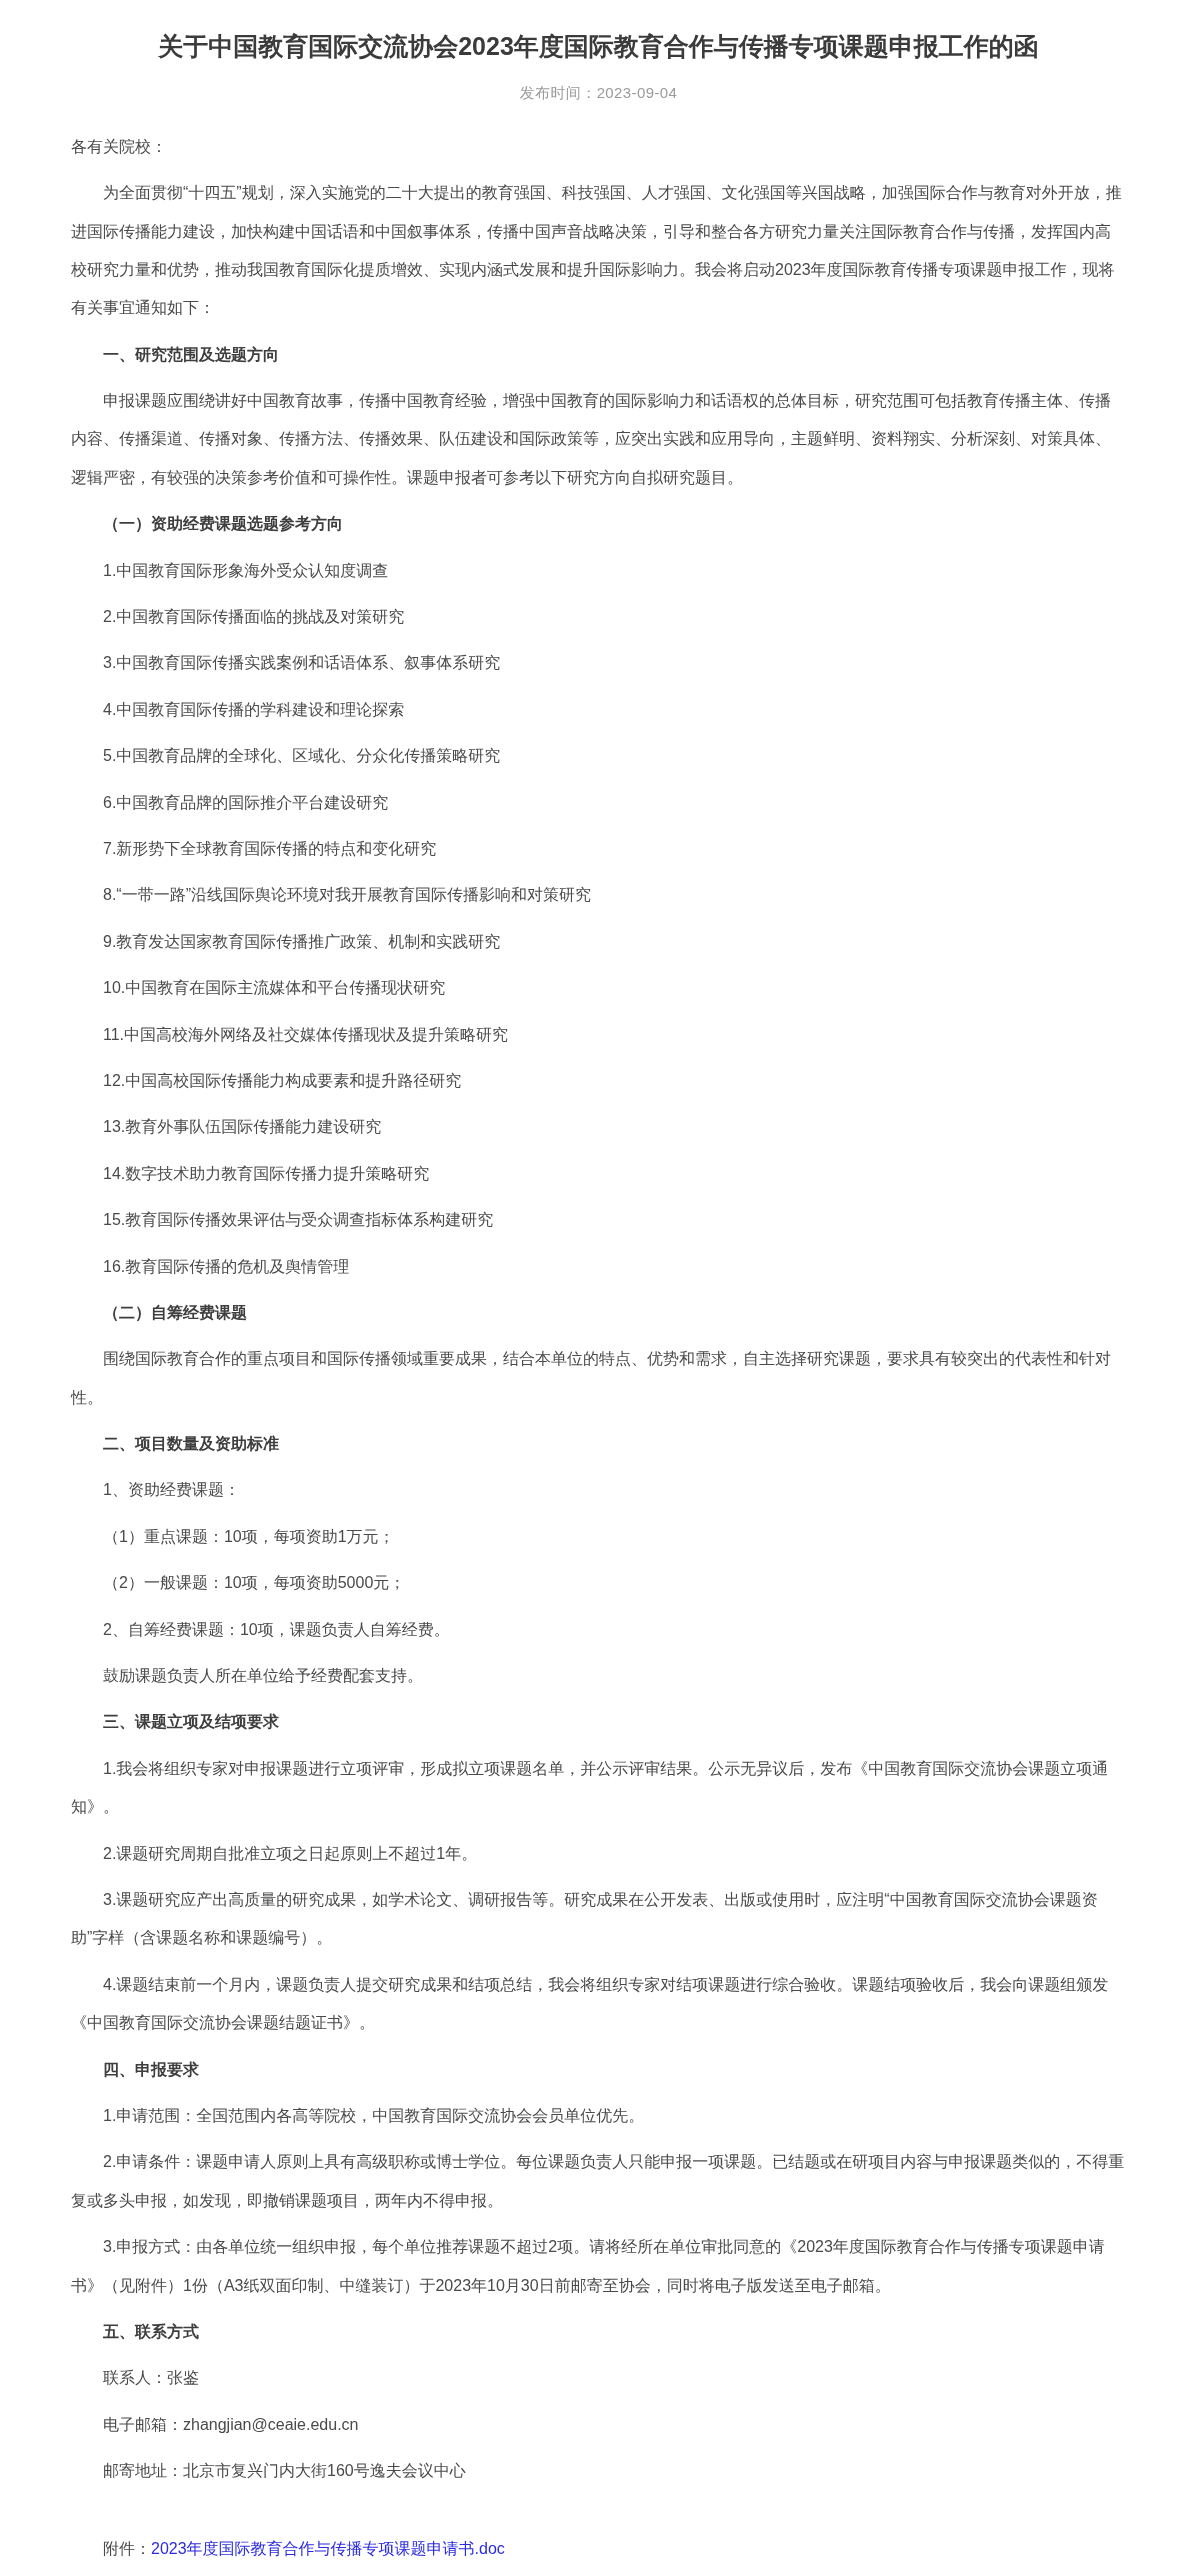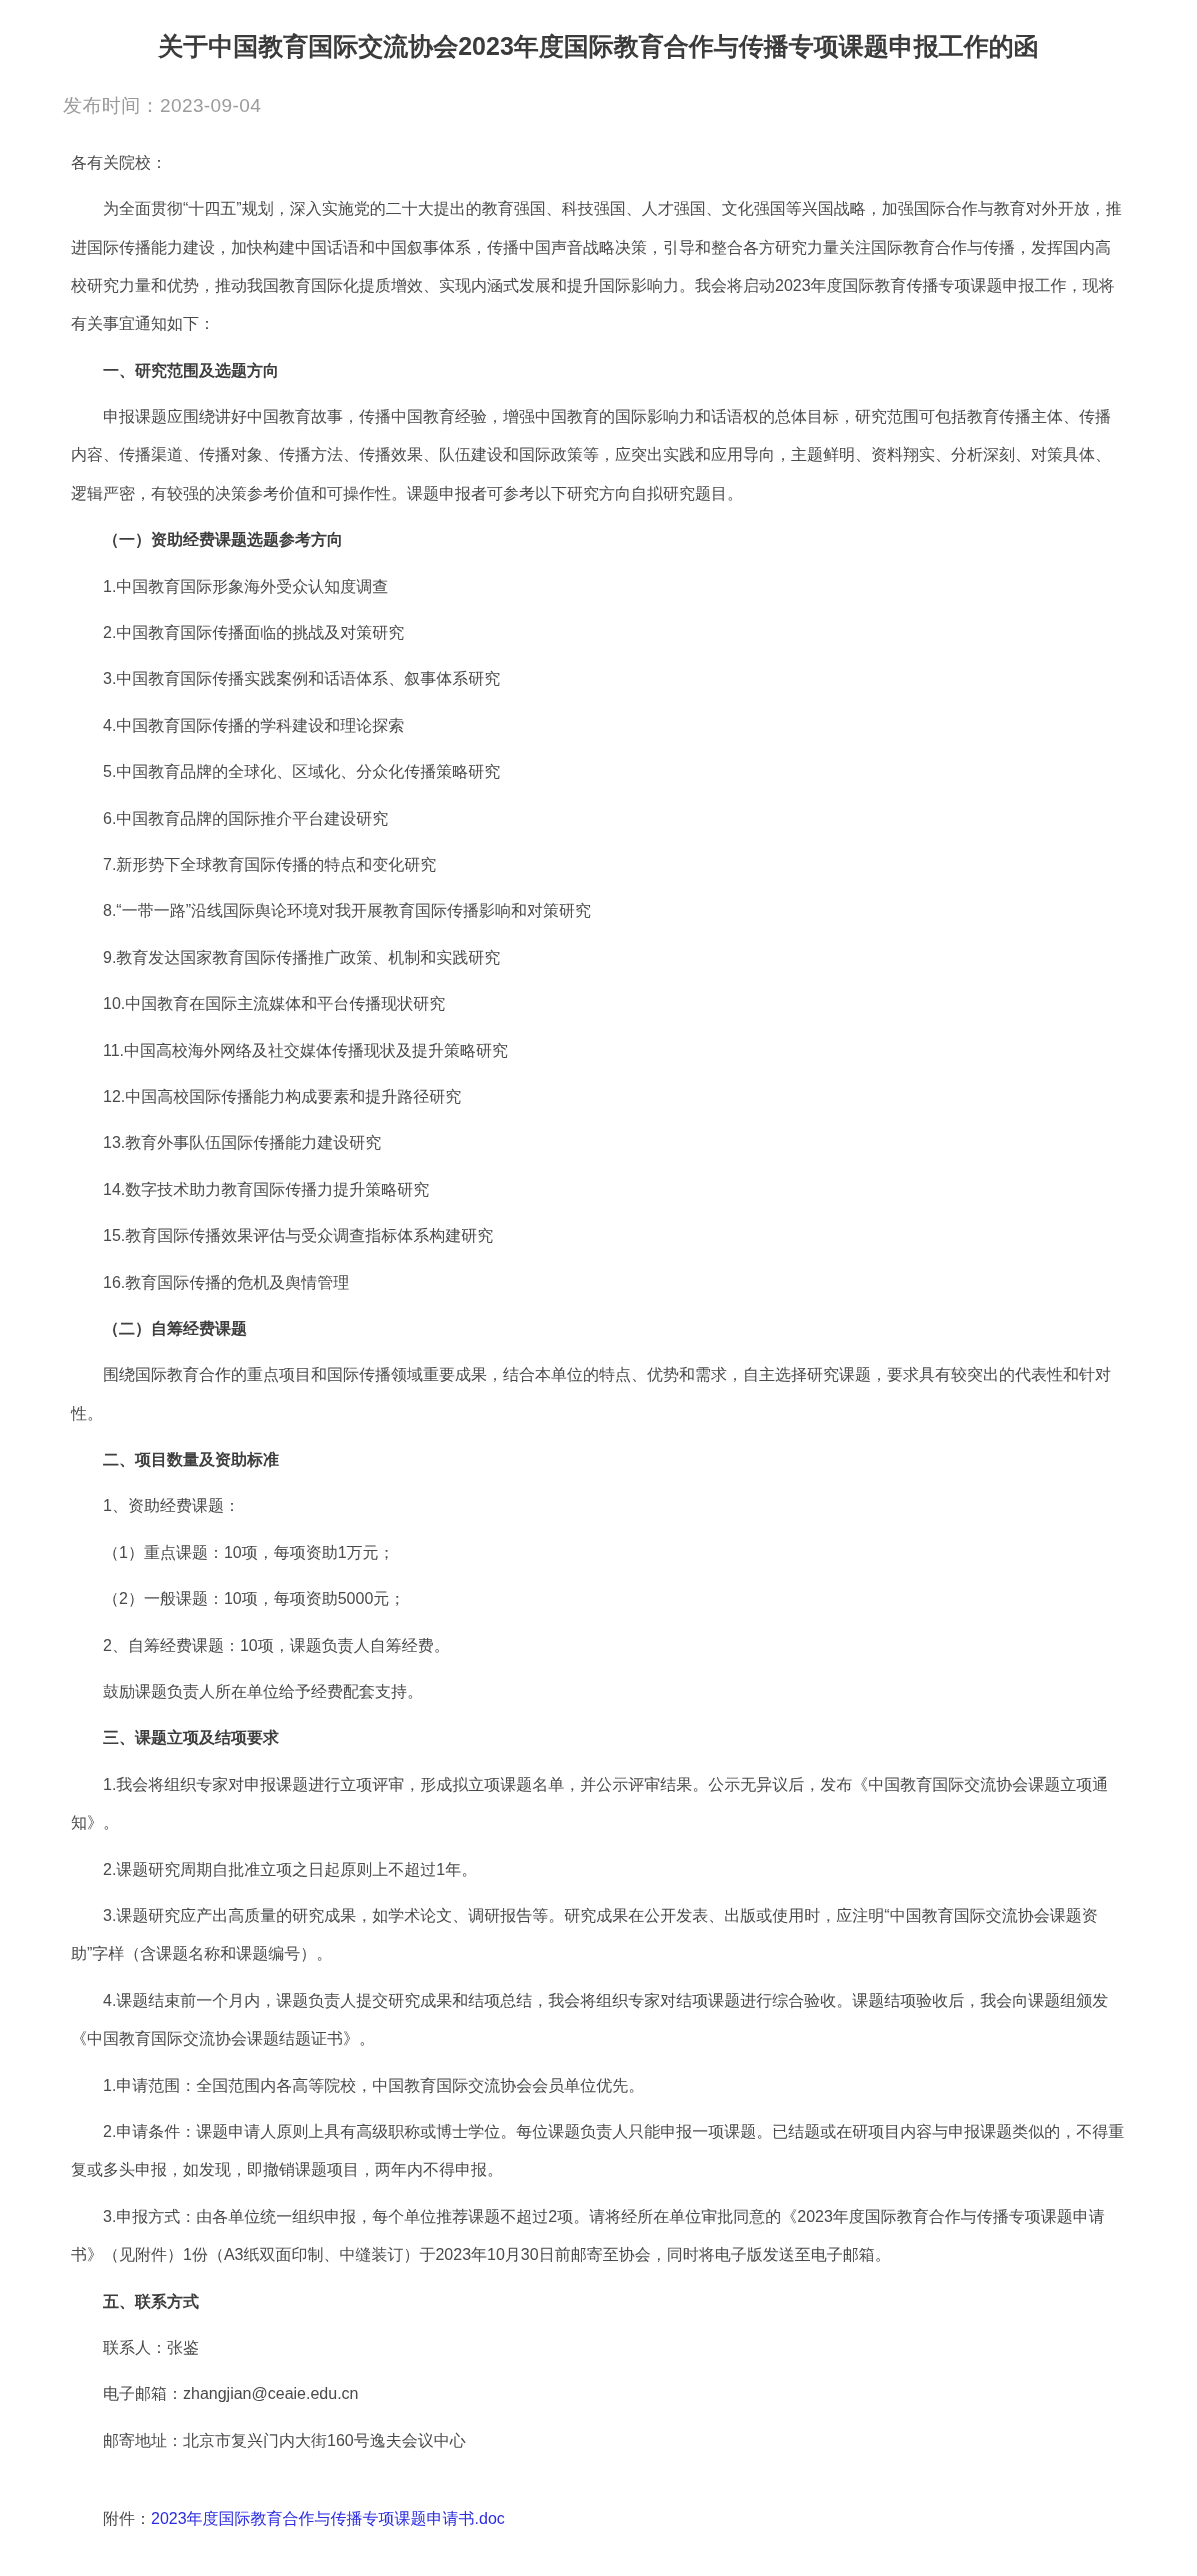--- a/index.html
+++ b/index.html
@@ -18,22 +18,23 @@
   }
   .title {
     margin: 10px 58px 0 58px;
     text-align: center;
     font-size: 25px;
     font-weight: bold;
     color: #3b3b3b;
     line-height: 1.35;
   }
   .pubdate {
-    margin-top: 29px;
-    font-size: 19px;
+    margin-top: 20px;
+    text-align: center;
+    font-size: 15px;
     color: #9b9b9b;
     letter-spacing: 0.4px;
   }
   .content {
     margin-top: 25px;
     font-size: 16px;
     line-height: 2.4;
     color: #4a4a4a;
   }
   .content p { margin: 8px; }
@@ -93,20 +94,21 @@
         <p class="para">1、资助经费课题：</p>
         <p class="para">（1）重点课题：10项，每项资助1万元；</p>
         <p class="para">（2）一般课题：10项，每项资助5000元；</p>
         <p class="para">2、自筹经费课题：10项，课题负责人自筹经费。</p>
         <p class="para">鼓励课题负责人所在单位给予经费配套支持。</p>
         <p class="heading">三、课题立项及结项要求</p>
         <p class="para">1.我会将组织专家对申报课题进行立项评审，形成拟立项课题名单，并公示评审结果。公示无异议后，发布《中国教育国际交流协会课题立项通知》。</p>
         <p class="para">2.课题研究周期自批准立项之日起原则上不超过1年。</p>
         <p class="para">3.课题研究应产出高质量的研究成果，如学术论文、调研报告等。研究成果在公开发表、出版或使用时，应注明“中国教育国际交流协会课题资助”字样（含课题名称和课题编号）。</p>
         <p class="para">4.课题结束前一个月内，课题负责人提交研究成果和结项总结，我会将组织专家对结项课题进行综合验收。课题结项验收后，我会向课题组颁发《中国教育国际交流协会课题结题证书》。</p>
+        <p class="heading">四、申报要求</p>
         <p class="para">1.申请范围：全国范围内各高等院校，中国教育国际交流协会会员单位优先。</p>
         <p class="para">2.申请条件：课题申请人原则上具有高级职称或博士学位。每位课题负责人只能申报一项课题。已结题或在研项目内容与申报课题类似的，不得重复或多头申报，如发现，即撤销课题项目，两年内不得申报。</p>
         <p class="para">3.申报方式：由各单位统一组织申报，每个单位推荐课题不超过2项。请将经所在单位审批同意的《2023年度国际教育合作与传播专项课题申请书》（见附件）1份（A3纸双面印制、中缝装订）于2023年10月30日前邮寄至协会，同时将电子版发送至电子邮箱。</p>
         <p class="heading">五、联系方式</p>
         <p class="para">联系人：张鉴</p>
         <p class="para">电子邮箱：zhangjian@ceaie.edu.cn</p>
         <p class="para">邮寄地址：北京市复兴门内大街160号逸夫会议中心</p>
       </div>
     <p class="attachment">
       <span>附件：</span><a href="#" class="attachment-link">2023年度国际教育合作与传播专项课题申请书.doc</a>

